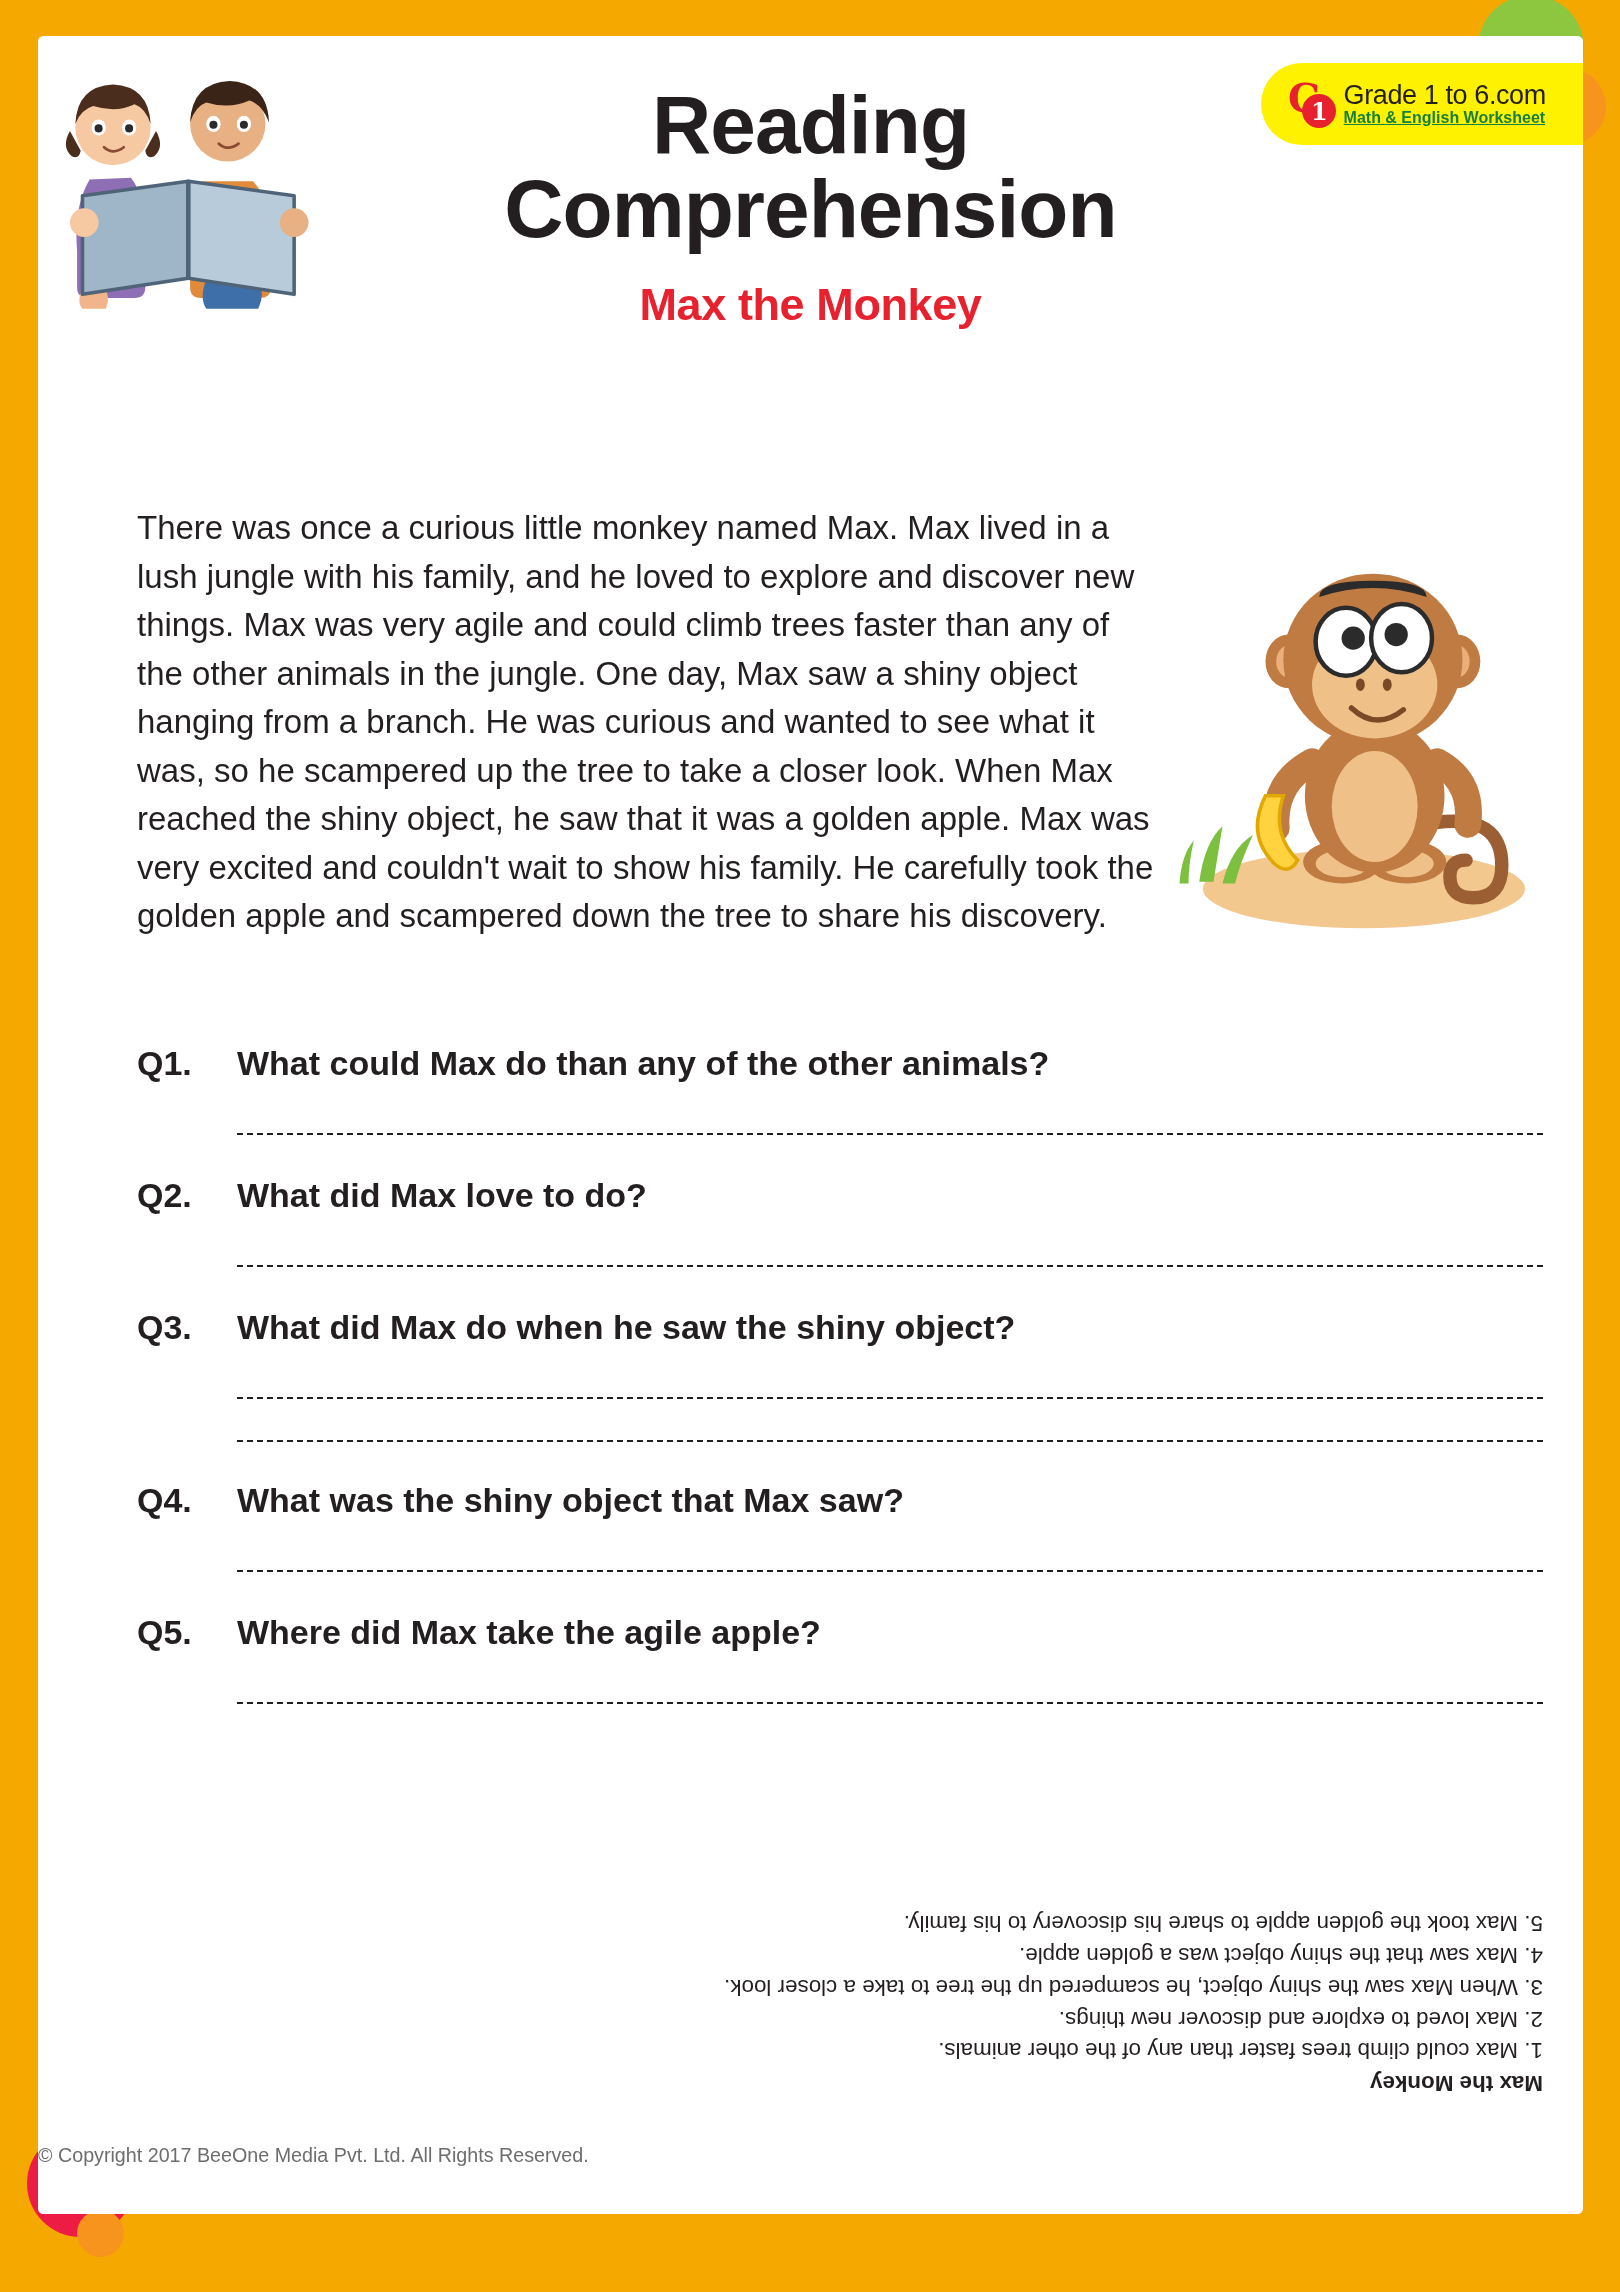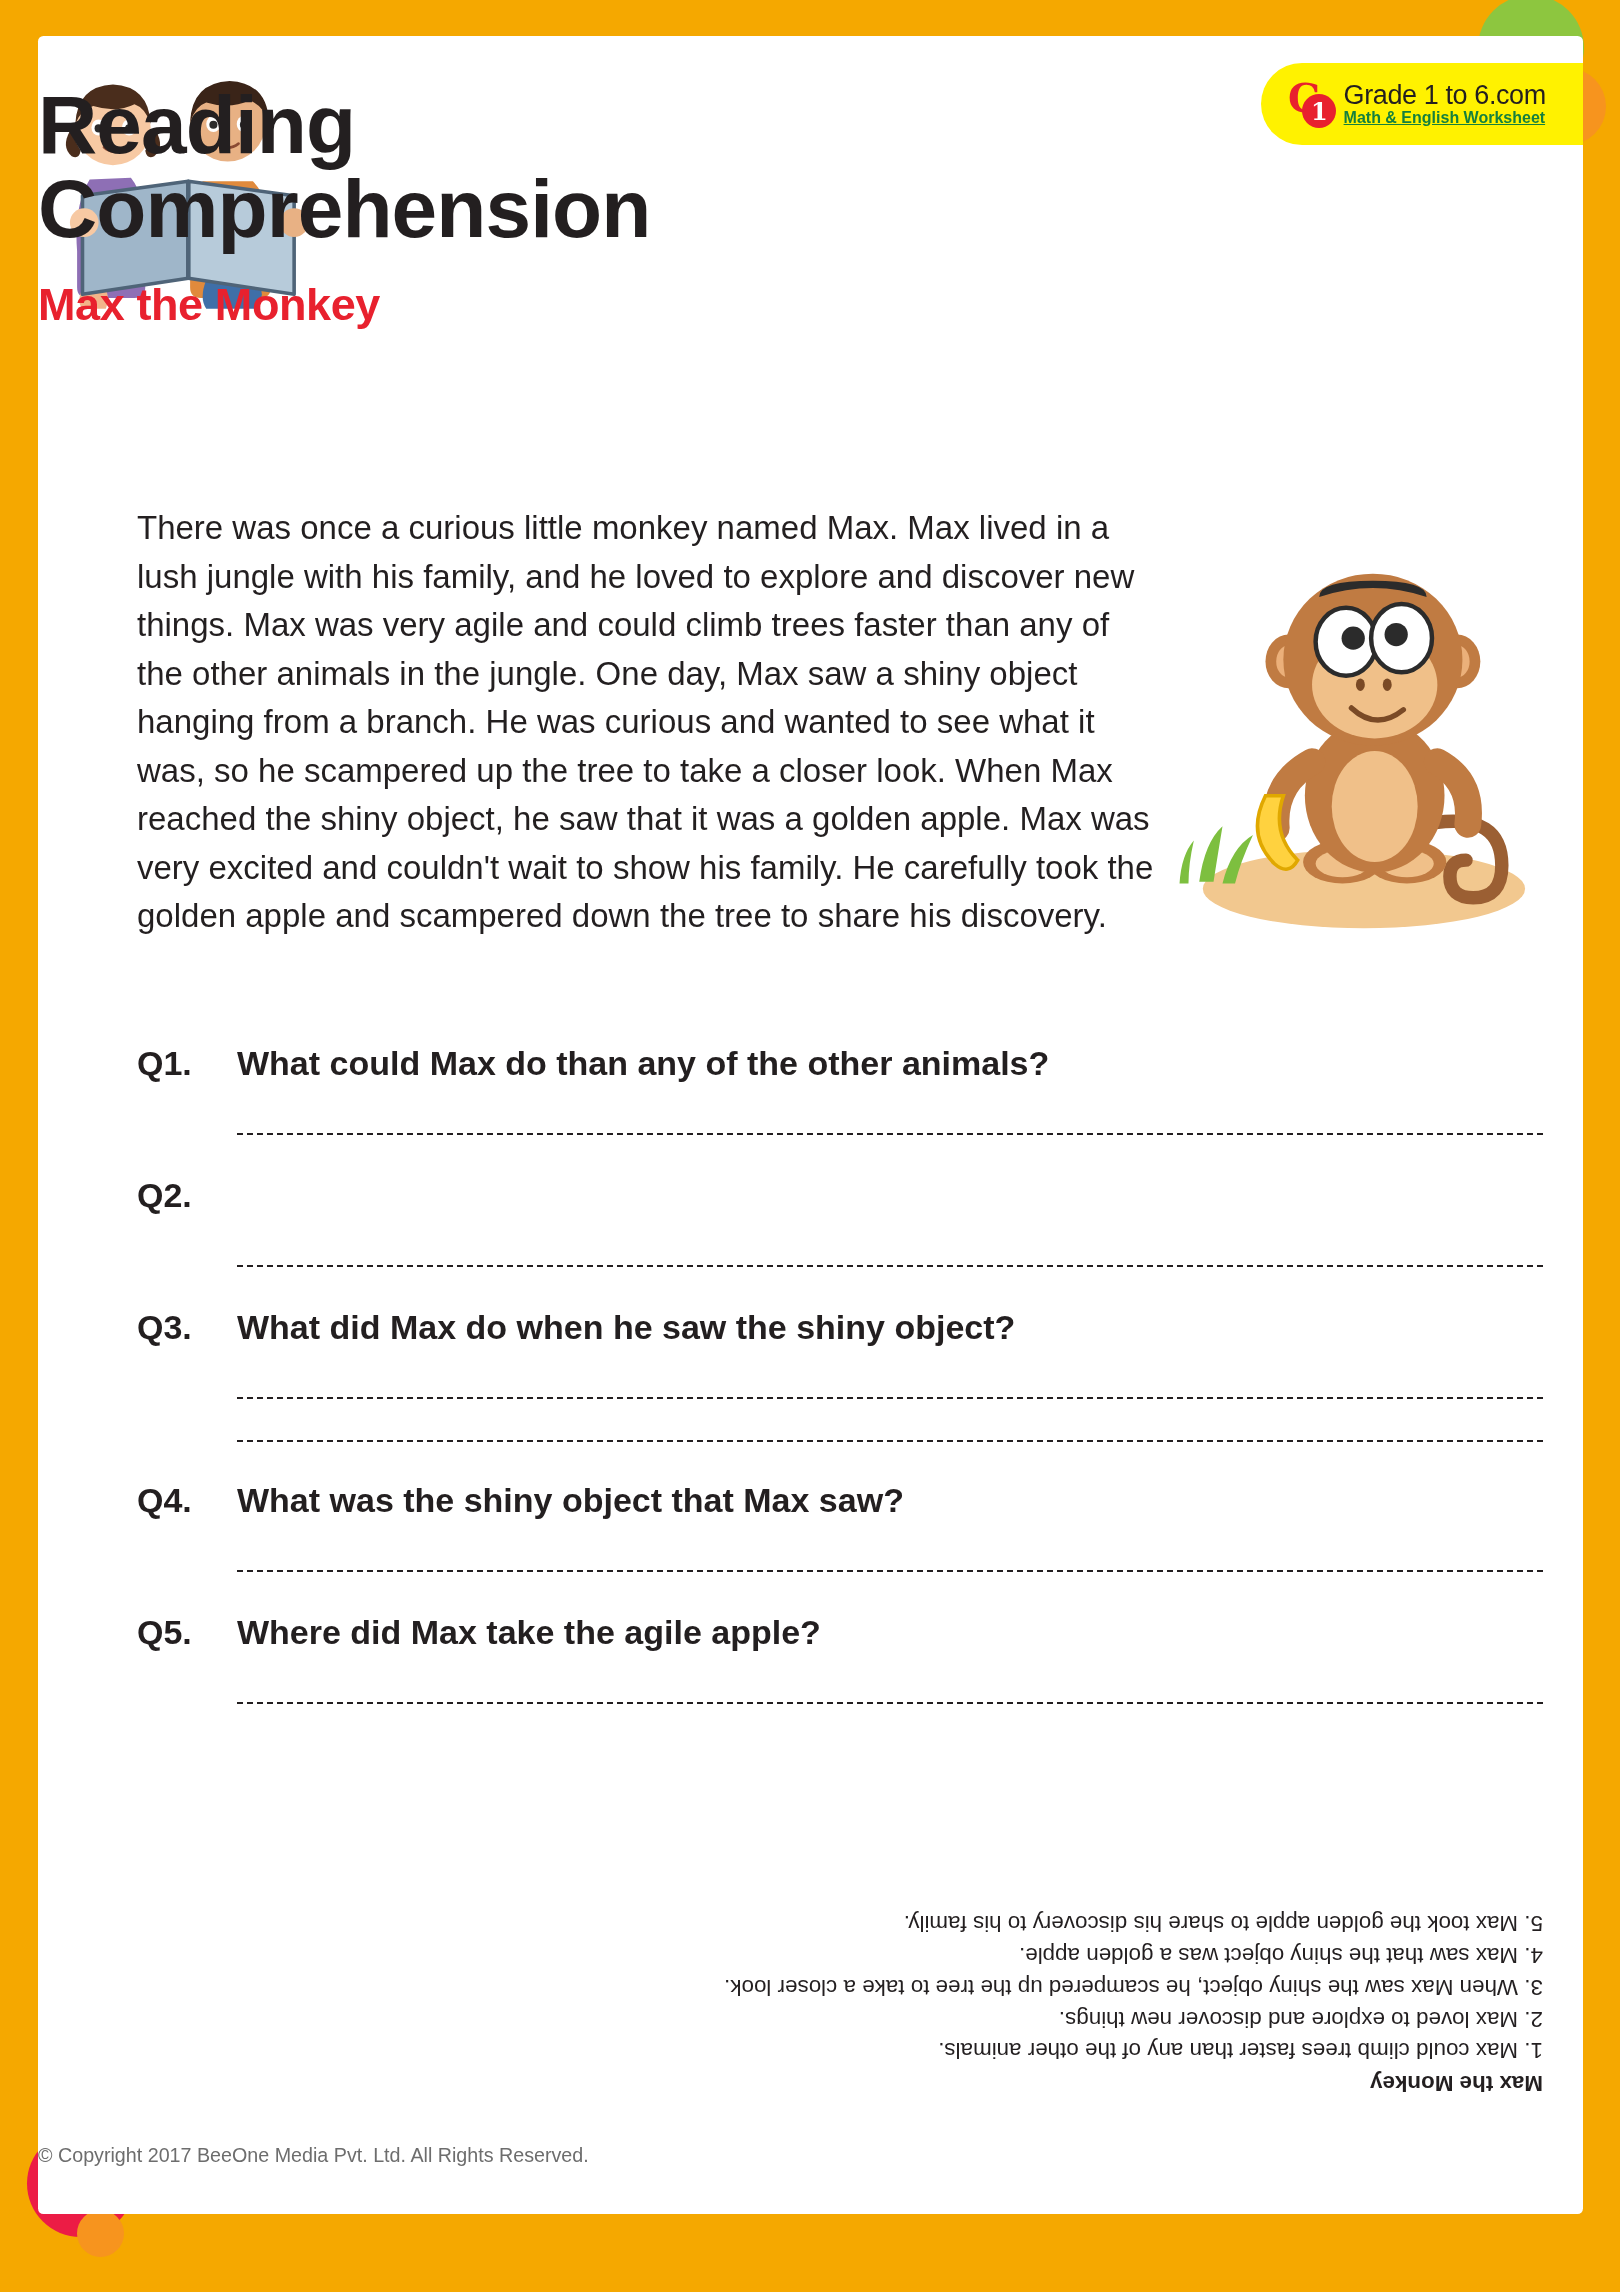--- a/index.html
+++ b/index.html
@@ -134,21 +134,21 @@
     width: 296px;
     height: 287px;
   }
 
   
   .title-block {
     position: absolute;
     left: 0;
     top: 47px;
     width: 100%;
-    text-align: left;
+    text-align: center;
   }
   .main-title {
     font-size: 82px;
     font-weight: bold;
     color: #231F20;
     line-height: 1.03;
     letter-spacing: -0.9px;
     font-family: "Liberation Sans", sans-serif;
   }
   .story-title {
@@ -364,20 +364,21 @@
     <div class="questions">
 
       <div class="qrow">
         <div class="qnum">Q1.</div>
         <div class="qtext">What could Max do than any of the other animals?</div>
       </div>
       <div class="answer-line"></div>
 
       <div class="qrow">
         <div class="qnum">Q2.</div>
+        <div class="qtext">What did Max love to do?</div>
       </div>
       <div class="answer-line"></div>
 
       <div class="qrow">
         <div class="qnum">Q3.</div>
         <div class="qtext">What did Max do when he saw the shiny object?</div>
       </div>
       <div class="answer-line"></div>
       <div class="answer-line tight"></div>
 

